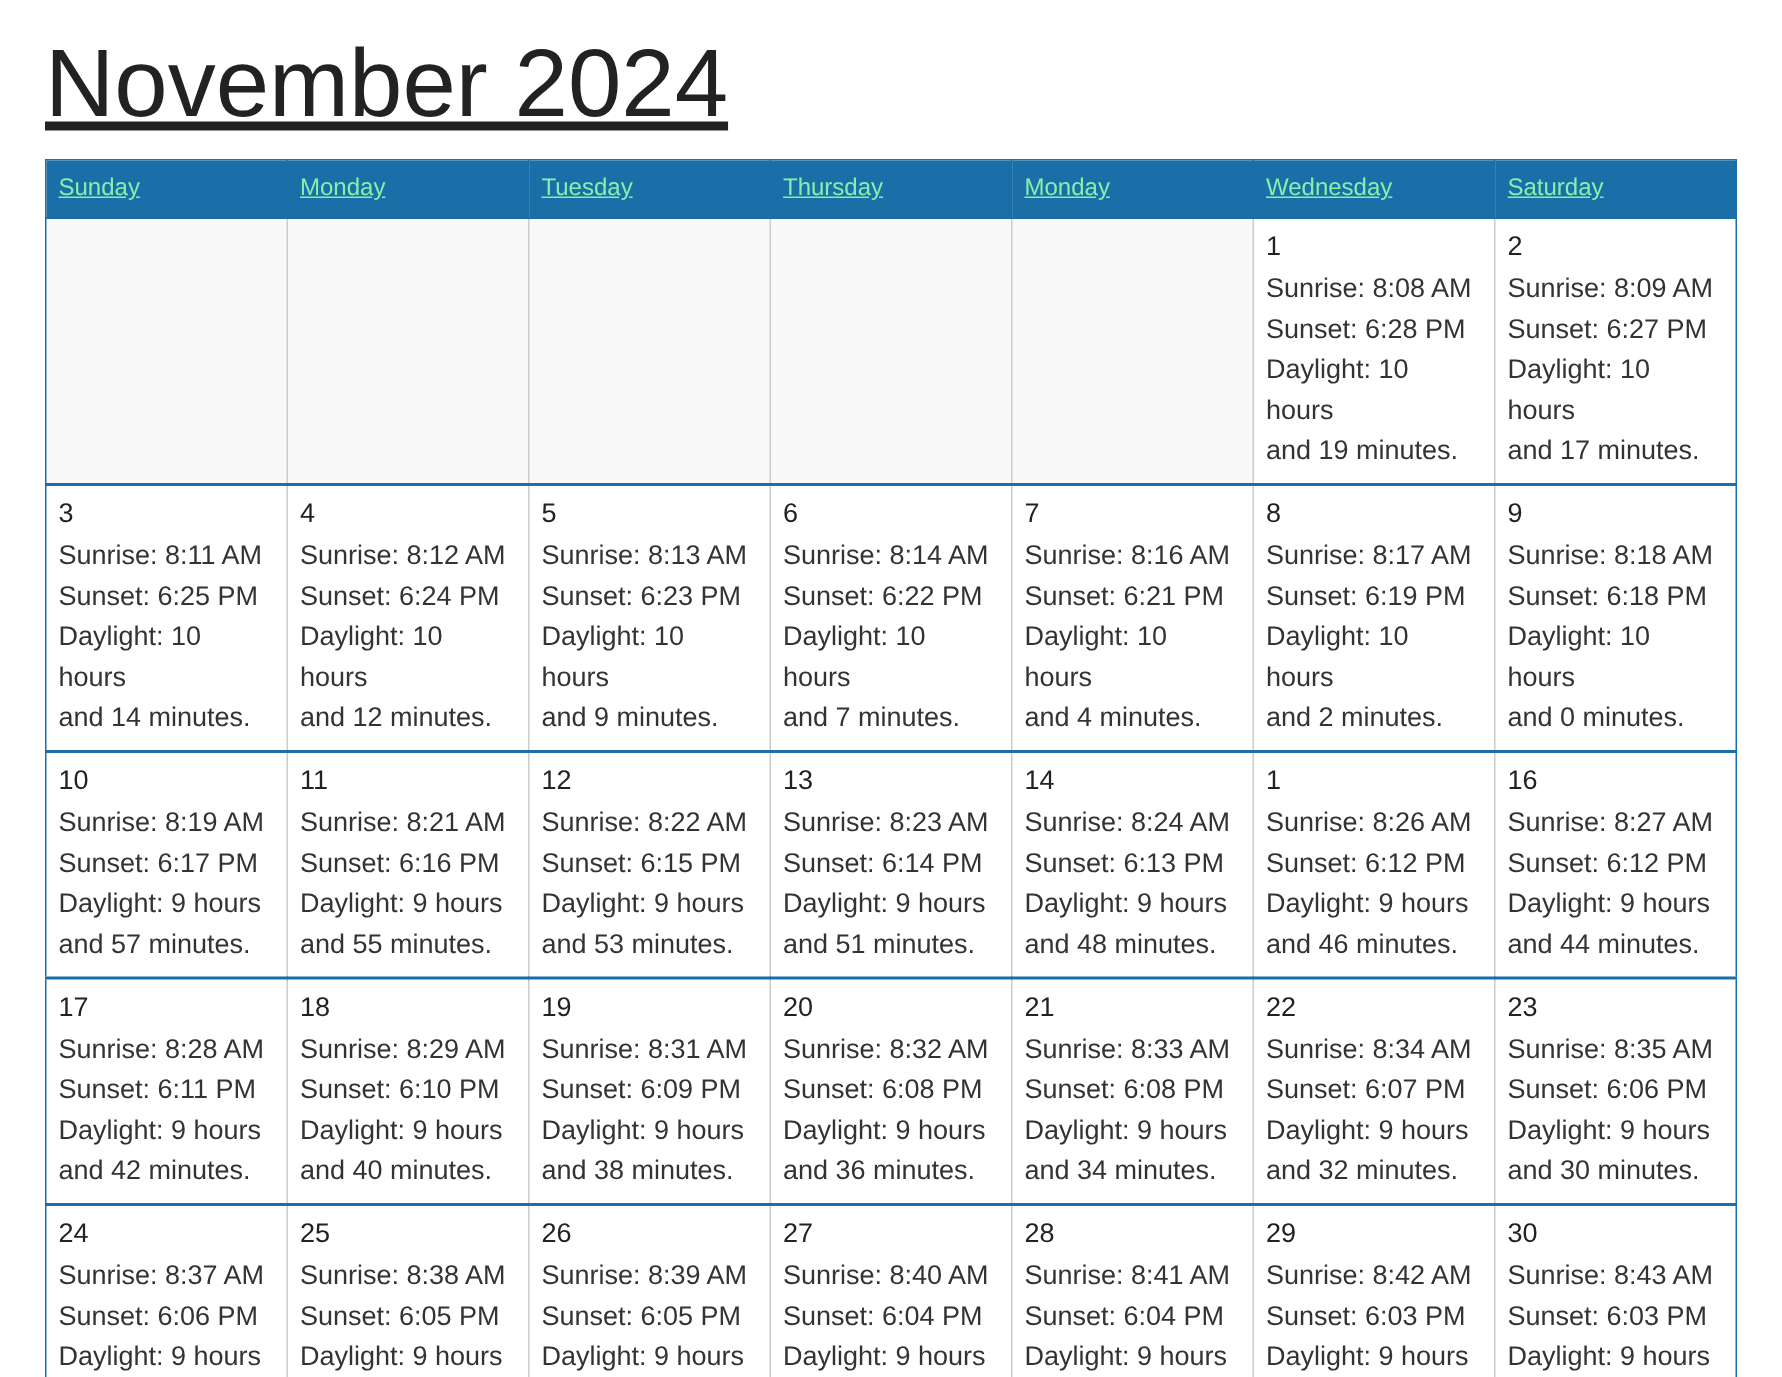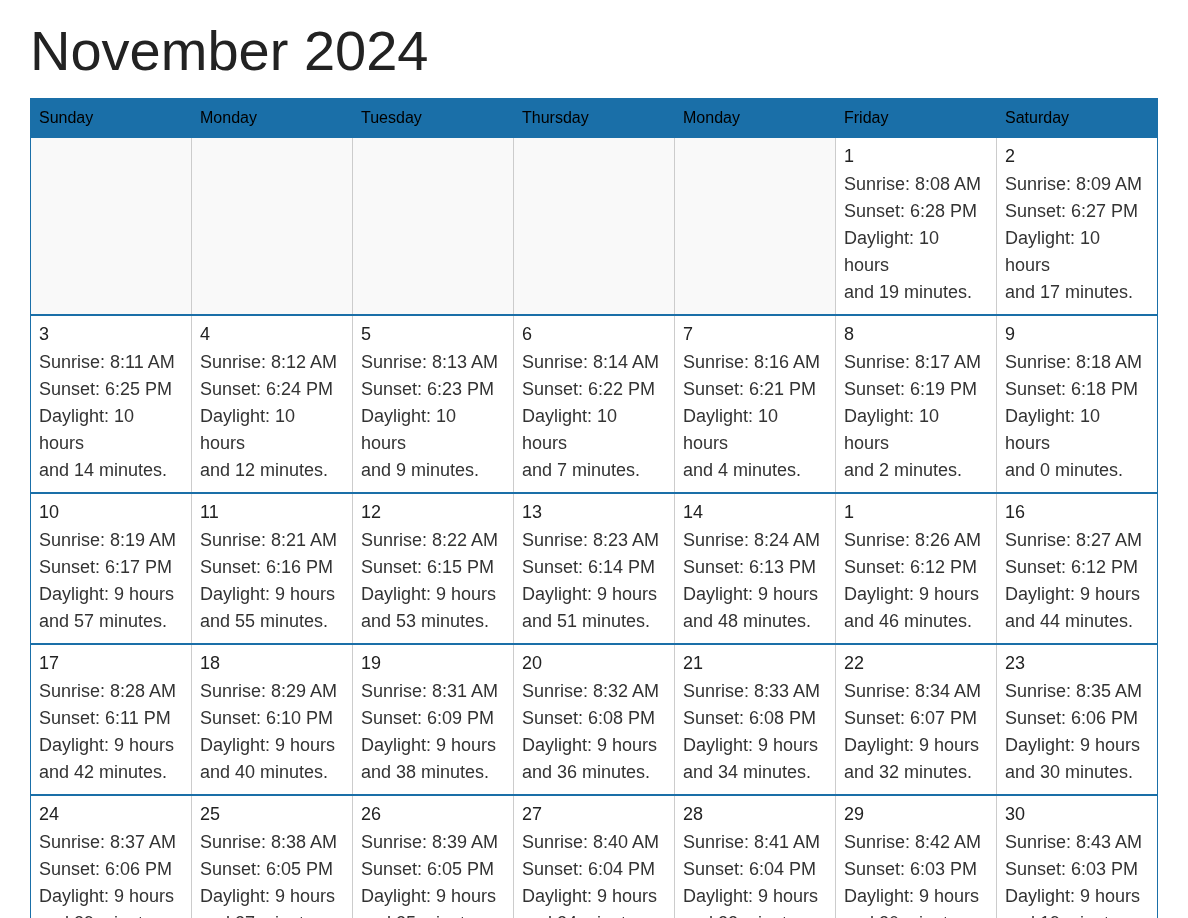--- a/index.html
+++ b/index.html
@@ -43,43 +43,45 @@
       color: #1a6fa8;
     }
     .logo-row1 {
       display: flex;
       align-items: center;
     }
     .title-area {
       text-align: right;
     }
     .calendar-title {
-      font-size: 56px;
+      font-size: 64px;
       font-weight: normal;
       color: #222;
       line-height: 1.1;
+      text-decoration: underline;
     }
     .location-title {
       font-size: 22px;
       color: #444;
       margin-top: 4px;
     }
     table {
       width: 100%;
       border-collapse: collapse;
       table-layout: fixed;
     }
     thead tr th {
       background-color: #1a6fa8;
-      color: #000000;
+      color: #86efac;
       font-size: 16px;
       font-weight: normal;
       padding: 10px 8px;
       text-align: left;
       border: 1px solid #1a6fa8;
+      text-decoration: underline;
     }
     tbody tr {
       border-bottom: 2px solid #1a6fa8;
     }
     tbody tr td {
       vertical-align: top;
       padding: 8px 8px;
       font-size: 12.5px;
       border-left: 1px solid #ccc;
       border-right: 1px solid #ccc;
@@ -118,21 +120,21 @@
 </div>
 
 <table>
   <thead>
     <tr>
       <th>Sunday</th>
       <th>Monday</th>
       <th>Tuesday</th>
       <th>Thursday</th>
       <th>Monday</th>
-      <th>Friday</th>
+      <th>Wednesday</th>
       <th>Saturday</th>
     </tr>
   </thead>
   <tbody id="calendar-body">
   <tr>
         <td class="empty-cell"></td>
         <td class="empty-cell"></td>
         <td class="empty-cell"></td>
         <td class="empty-cell"></td>
         <td class="empty-cell"></td>

